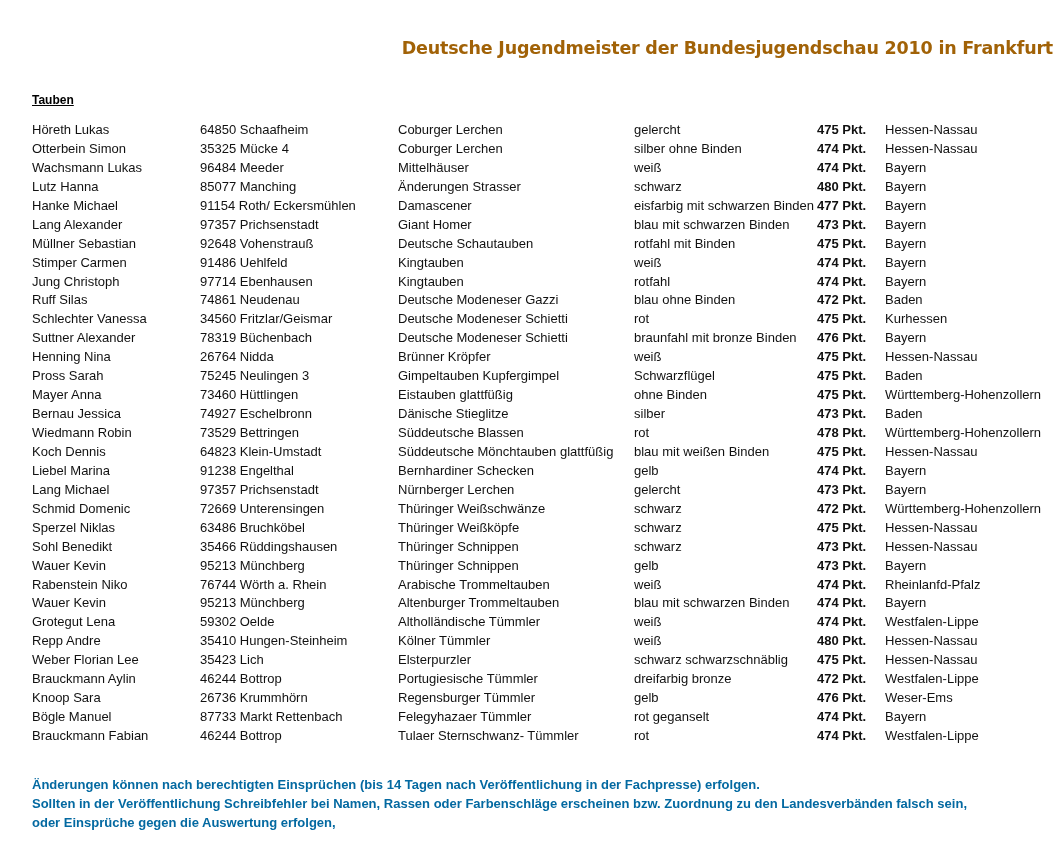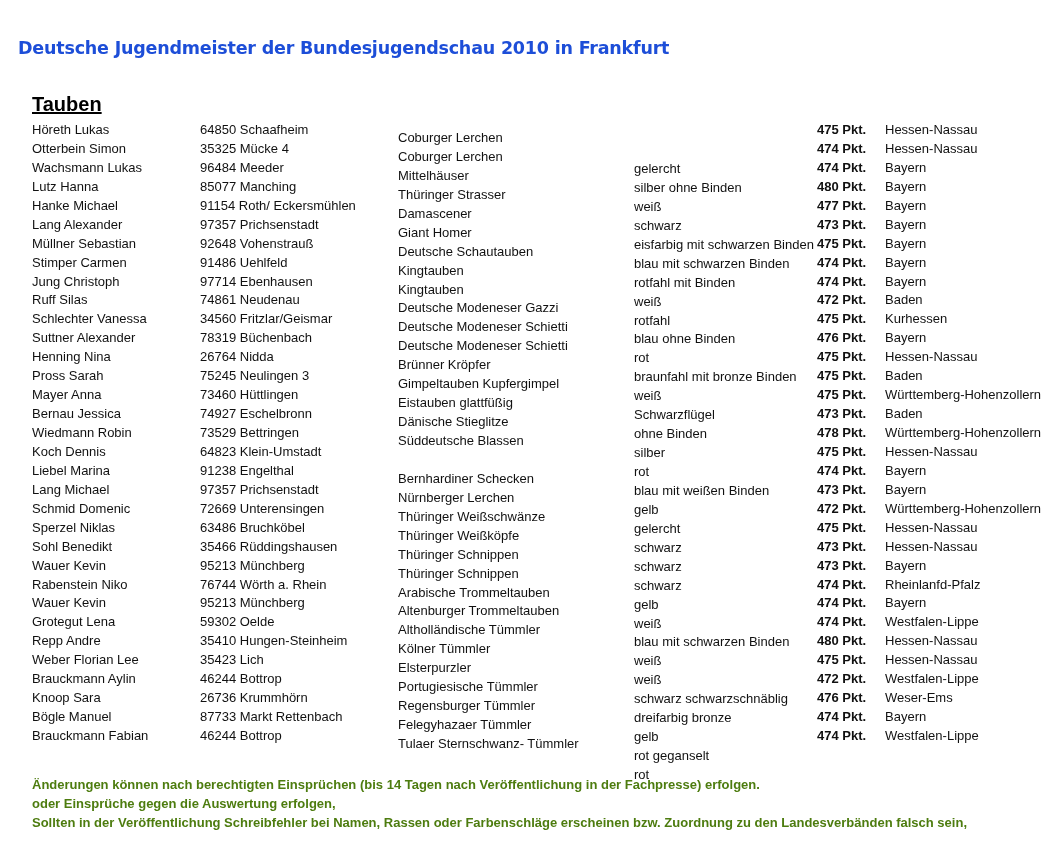--- a/index.html
+++ b/index.html
@@ -2,45 +2,45 @@
 <html><head>
 <meta charset="utf-8">
 <style>
   html, body { margin: 0; padding: 0; background: #ffffff; }
   body {
     width: 1053px; height: 861px; position: relative; overflow: hidden;
     font-family: "Liberation Sans", sans-serif; color: #111111;
   }
   .title {
     position: absolute; left: 0; width: 1053px; top: 38px;
-    text-align: left; font-family: "DejaVu Sans", sans-serif;
+    text-align: right; font-family: "DejaVu Sans", sans-serif;
     font-weight: bold; font-size: 17.5px; letter-spacing: -0.2px;
-    color: #1d4ed8;
+    color: #a16207;
     padding-left: 18px; box-sizing: border-box;
   }
   .section {
     position: absolute; left: 32px; top: 93px;
-    font-weight: bold; font-size: 20px; text-decoration: underline;
+    font-weight: bold; font-size: 12px; text-decoration: underline;
     color: #000;
   }
   .rows { position: absolute; left: 0; top: 121px; width: 1020px; }
   .row {
     position: relative; height: 18.94px; font-size: 13px; line-height: 18.94px;
     white-space: nowrap;
   }
   .row span { position: absolute; top: 0; }
   .c-name  { left: 32px; }
   .c-place { left: 200px; }
-  .c-breed { left: 398px; margin-top: 8px; }
-  .c-color { left: 634px; width: 182px; overflow: hidden; margin-top: 39px; }
+  .c-breed { left: 398px; }
+  .c-color { left: 634px; width: 182px; overflow: hidden; }
   .c-pts   { left: 817px; font-weight: bold; }
   .c-lv    { left: 885px; }
   .notes {
     position: absolute; left: 32px; top: 775px;
-    font-weight: bold; font-size: 13px; line-height: 19px; color: #4d7c0f;
+    font-weight: bold; font-size: 13px; line-height: 19px; color: #0369a1;
   }
   .notes div { white-space: nowrap; }
 </style>
 </head>
 <body>
 
 <div class="title">Deutsche Jugendmeister der Bundesjugendschau 2010 in Frankfurt</div>
 <div class="section">Tauben</div>
 
 <div class="rows" id="rows">
@@ -64,21 +64,21 @@
       <span class="c-name">Wachsmann Lukas</span>
       <span class="c-place">96484 Meeder</span>
       <span class="c-breed">Mittelhäuser</span>
       <span class="c-color">weiß</span>
       <span class="c-pts">474 Pkt.</span>
       <span class="c-lv">Bayern</span>
     </div>
     <div class="row">
       <span class="c-name">Lutz Hanna</span>
       <span class="c-place">85077 Manching</span>
-      <span class="c-breed">Thüringer Strasser</span>
+      <span class="c-breed">Änderungen Strasser</span>
       <span class="c-color">schwarz</span>
       <span class="c-pts">480 Pkt.</span>
       <span class="c-lv">Bayern</span>
     </div>
     <div class="row">
       <span class="c-name">Hanke Michael</span>
       <span class="c-place">91154 Roth/ Eckersmühlen</span>
       <span class="c-breed">Damascener</span>
       <span class="c-color">eisfarbig mit schwarzen Binden</span>
       <span class="c-pts">477 Pkt.</span>
@@ -176,20 +176,21 @@
       <span class="c-name">Wiedmann Robin</span>
       <span class="c-place">73529 Bettringen</span>
       <span class="c-breed">Süddeutsche Blassen</span>
       <span class="c-color">rot</span>
       <span class="c-pts">478 Pkt.</span>
       <span class="c-lv">Württemberg-Hohenzollern</span>
     </div>
     <div class="row">
       <span class="c-name">Koch Dennis</span>
       <span class="c-place">64823 Klein-Umstadt</span>
+      <span class="c-breed">Süddeutsche Mönchtauben glattfüßig</span>
       <span class="c-color">blau mit weißen Binden</span>
       <span class="c-pts">475 Pkt.</span>
       <span class="c-lv">Hessen-Nassau</span>
     </div>
     <div class="row">
       <span class="c-name">Liebel Marina</span>
       <span class="c-place">91238 Engelthal</span>
       <span class="c-breed">Bernhardiner Schecken</span>
       <span class="c-color">gelb</span>
       <span class="c-pts">474 Pkt.</span>
@@ -304,15 +305,15 @@
       <span class="c-place">46244 Bottrop</span>
       <span class="c-breed">Tulaer Sternschwanz- Tümmler</span>
       <span class="c-color">rot</span>
       <span class="c-pts">474 Pkt.</span>
       <span class="c-lv">Westfalen-Lippe</span>
     </div>
   </div>
 
 <div class="notes">
   <div>Änderungen können nach berechtigten Einsprüchen (bis 14 Tagen nach Veröffentlichung in der Fachpresse) erfolgen.</div>
+  <div>Sollten in der Veröffentlichung Schreibfehler bei Namen, Rassen oder Farbenschläge erscheinen bzw. Zuordnung zu den Landesverbänden falsch sein,</div>
   <div>oder Einsprüche gegen die Auswertung erfolgen,</div>
-  <div>Sollten in der Veröffentlichung Schreibfehler bei Namen, Rassen oder Farbenschläge erscheinen bzw. Zuordnung zu den Landesverbänden falsch sein,</div>
 </div>
 
 </body></html>

